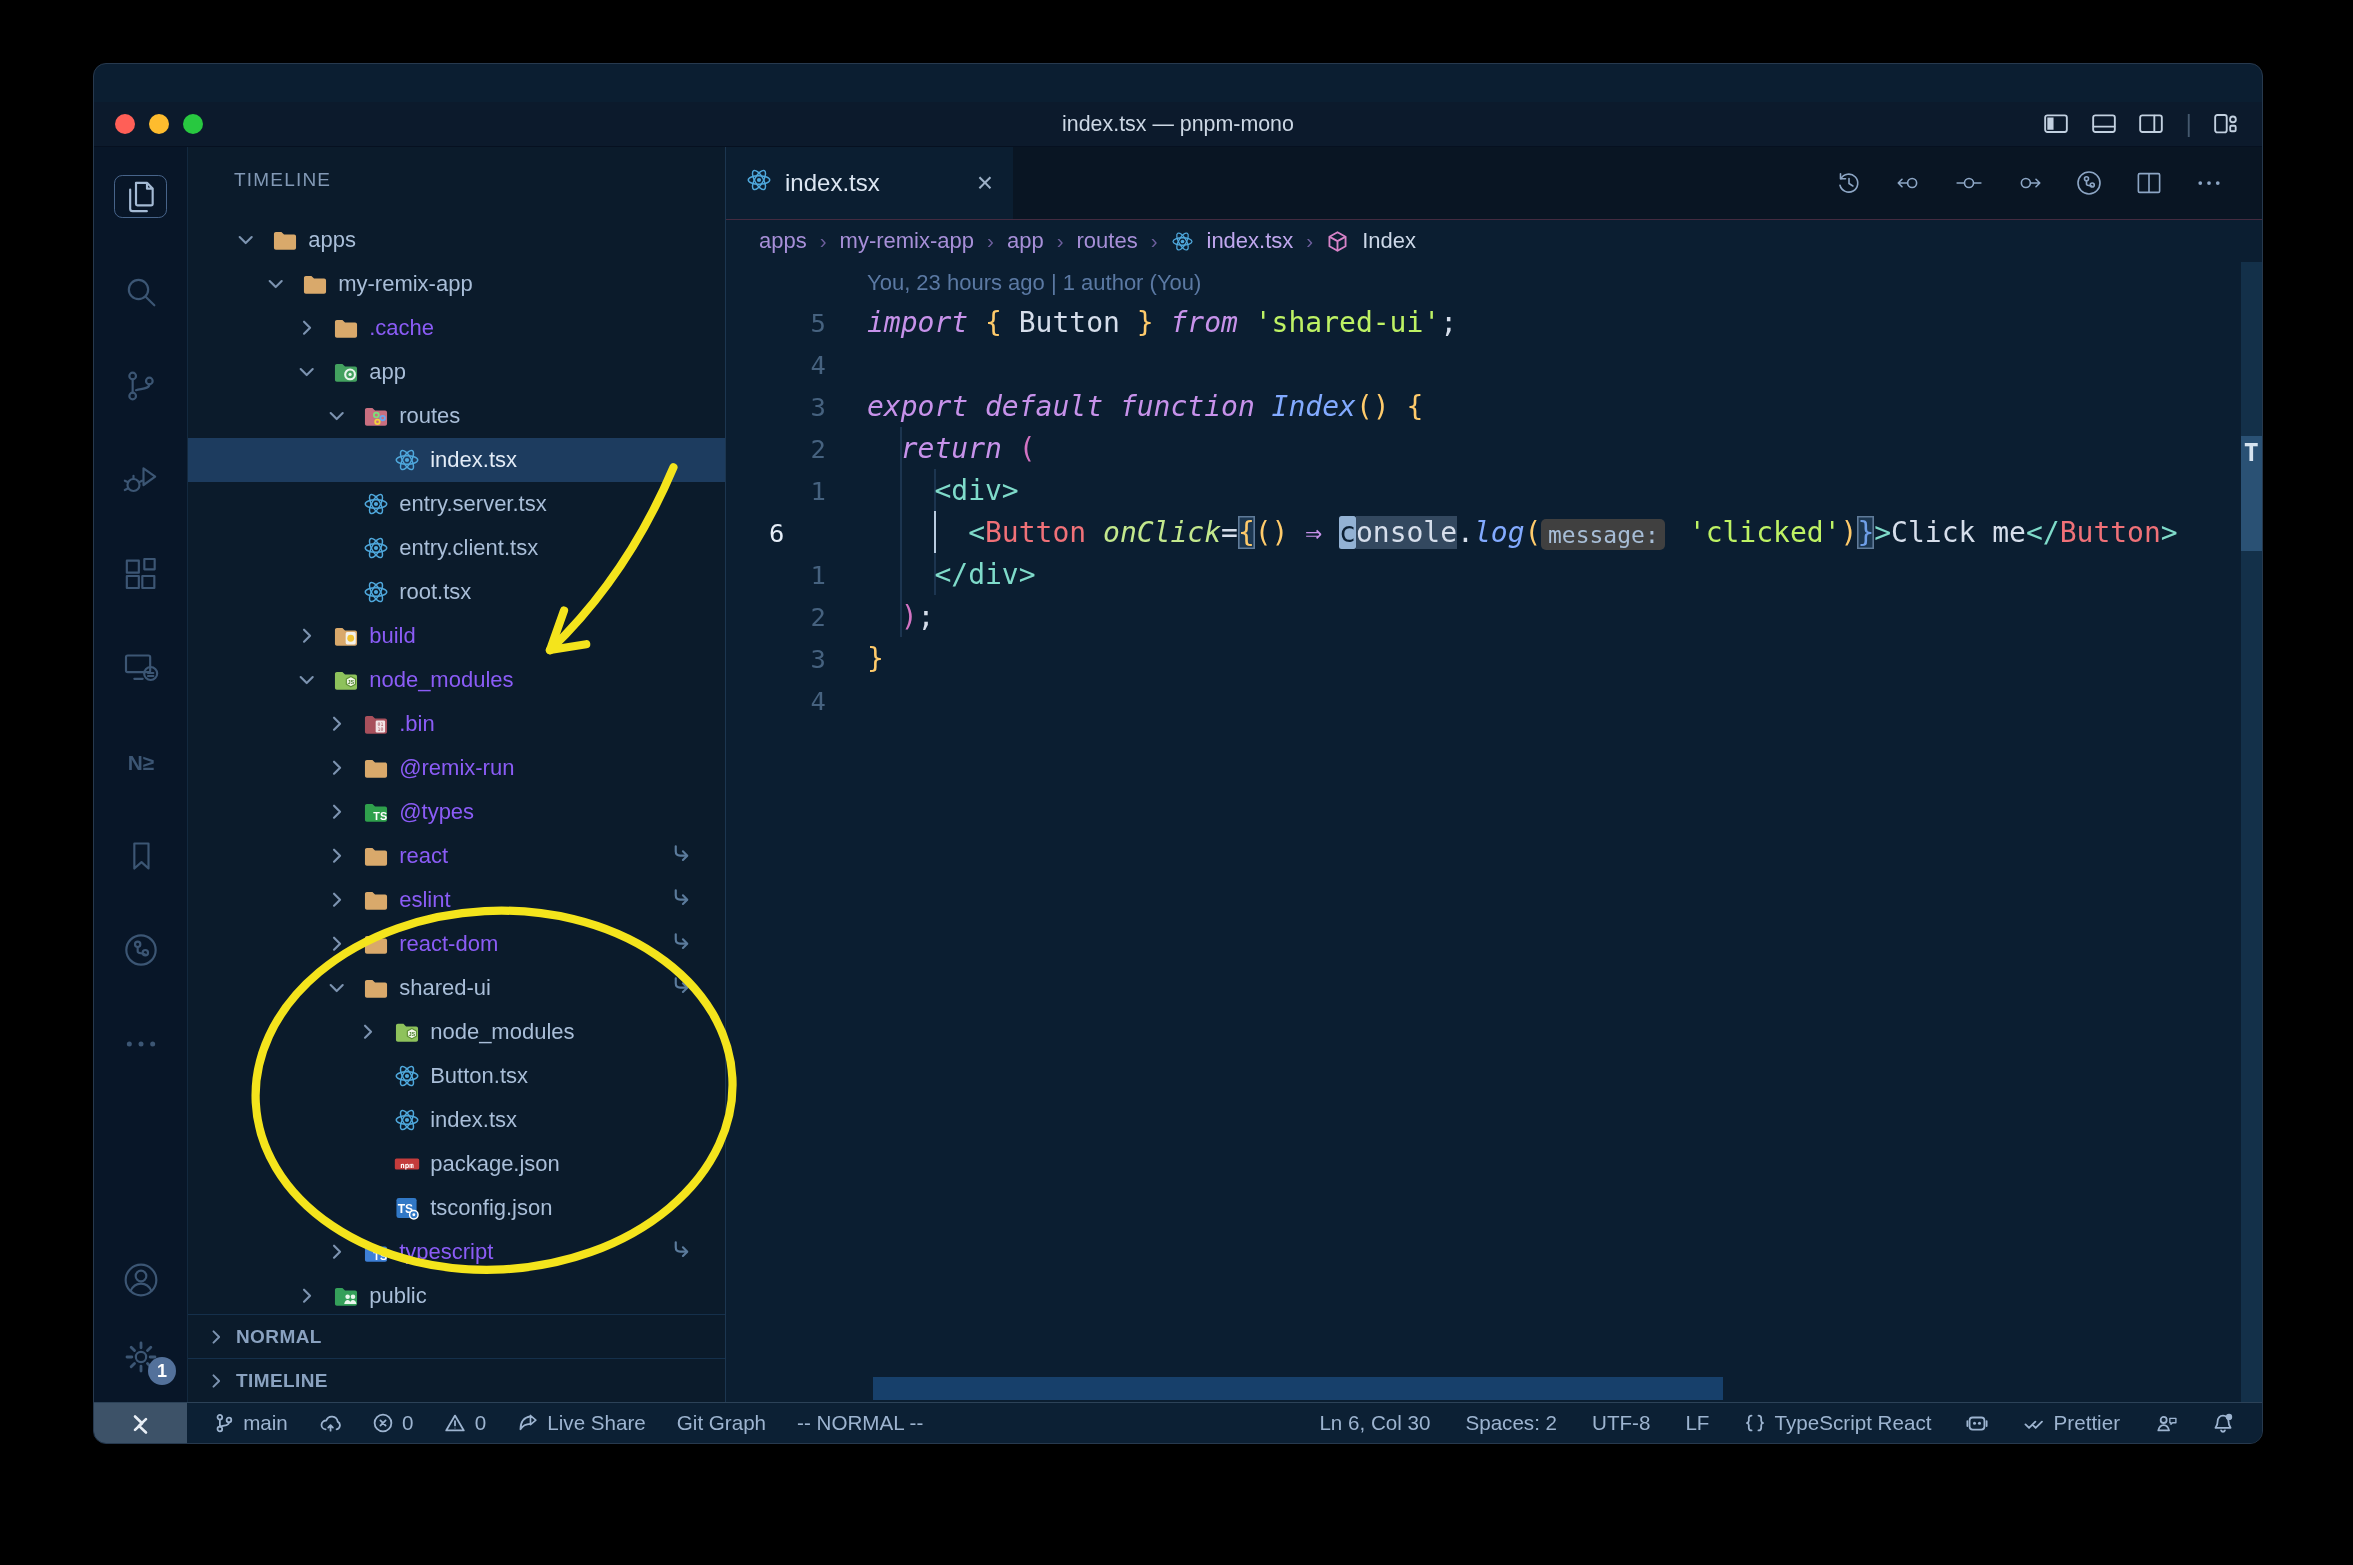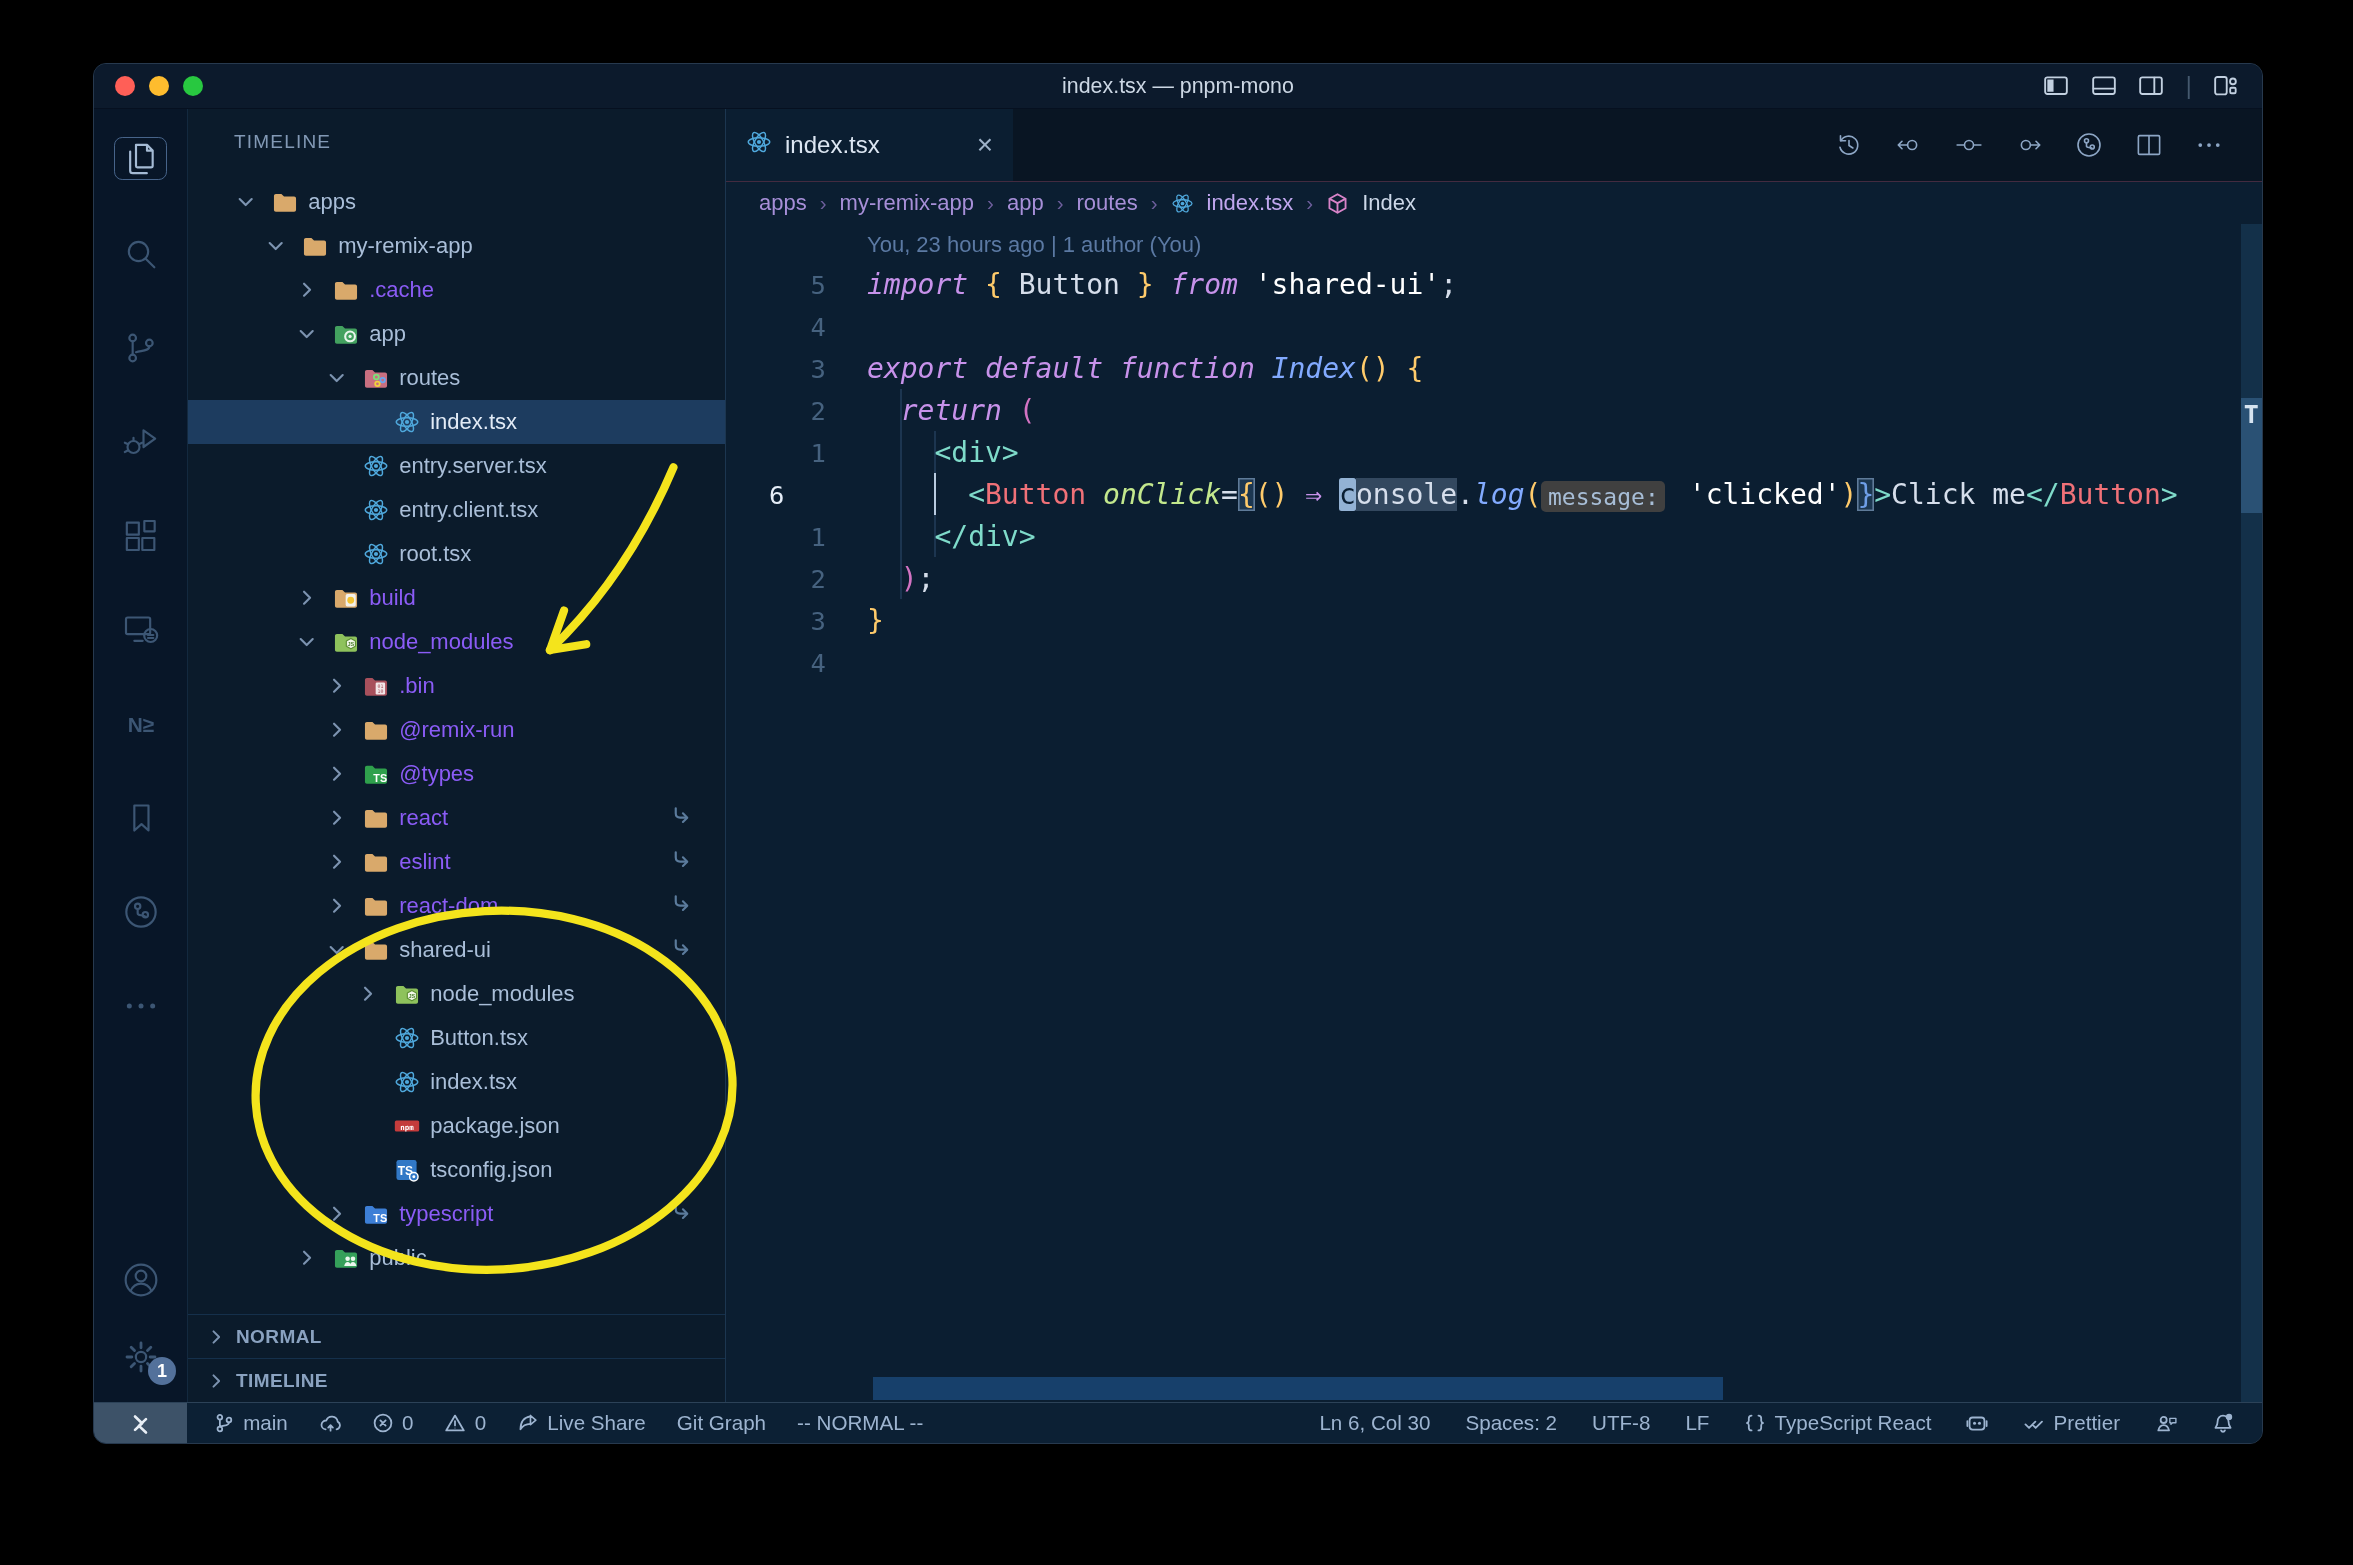--- a/index.html
+++ b/index.html
@@ -2,21 +2,21 @@
 <html style="font-size:13px"><head>
 <meta charset="utf-8">
 <style>
   html,body{margin:0;padding:0;background:#000;}
   .stage{position:relative;width:2354px;height:1565px;background:#000;overflow:hidden;
          font-family:"Liberation Sans",sans-serif;-webkit-font-smoothing:antialiased;}
   .window{position:absolute;left:93px;top:63px;width:2168px;height:1379px;background:#0b1e31;
           border-radius:13px;overflow:hidden;border:0.8px solid #27394e;box-shadow:0 25px 66px rgba(0,0,0,.7);
           display:flex;flex-direction:column;}
   
-  .titlebar{height:44px;flex:none;background:#0c1a2c;position:relative;border-bottom:0.8px solid #061020;}
+  .titlebar{height:44px;flex:none;background:#0c1a2c;position:relative;border-bottom:0.8px solid #061020;margin-top:38px;}
   .lights{position:absolute;left:21.4px;top:0;height:44px;display:flex;align-items:center;gap:14px;}
   .light{width:20px;height:20px;border-radius:50%;}
   .title{position:absolute;left:0;right:0;top:0;height:44px;line-height:44px;text-align:center;
          color:#ccd7e4;font-size:21.4px;}
   .tb-controls{position:absolute;right:23px;top:0;height:44px;display:flex;align-items:center;gap:21.4px;color:#c2d0e0;}
   .tb-controls .icon svg{width:26px;height:26px;}
   .tb-sep{color:#45596e;font-size:23px;}
   
   .bodyrow{flex:1;display:flex;min-height:0;}
   .activitybar{width:93px;flex:none;background:#081628;border-right:0.8px solid #13293f;
@@ -69,21 +69,21 @@
   .blame{position:absolute;left:141px;top:8.2px;color:#5b79a3;font-size:22px;}
   .lines{position:absolute;left:0;right:21.4px;top:40px;}
   .cline{height:42px;display:flex;}
   .gut{flex:none;width:108px;box-sizing:border-box;text-align:right;padding-right:8.2px;
        font-family:"DejaVu Sans Mono",monospace;font-size:25.5px;line-height:42px;color:#46627f;}
   .gut.cur{text-align:left;padding-left:43px;color:#e6eef8;}
   .lc{white-space:pre;font-family:"DejaVu Sans Mono",monospace;font-size:28px;line-height:42px;padding-left:33px;}
   .tk-kw{color:#c792ea;font-style:italic;}
   .tk-y{color:#ffcb6b;}
   .tk-fg{color:#d6deeb;}
-  .tk-str{color:#ffffff;}
+  .tk-str{color:#bef264;}
   .tk-fn{color:#82aaff;font-style:italic;}
   .tk-tag{color:#f07178;}
   .tk-tagb{color:#7fdbca;}
   .tk-attr{color:#c3e88d;font-style:italic;}
   .tk-pink{color:#d373c3;}
   .tk-arrow{color:#c792ea;}
   .tk-cur{background:#93b2d4;color:#0b1f33;border-radius:2.5px;}
   .tk-whl{background:#33485f;color:#d6deeb;}
   .tk-inlay{background:#404040;color:#a7bdd6;border-radius:5px;padding:2.5px 6.6px;font-size:23px;margin-right:6.6px;}
   .tk-boxy{color:#ffcb6b;box-shadow:inset 0 0 0 1.6px #5f7b99;background:#1c3751;}

